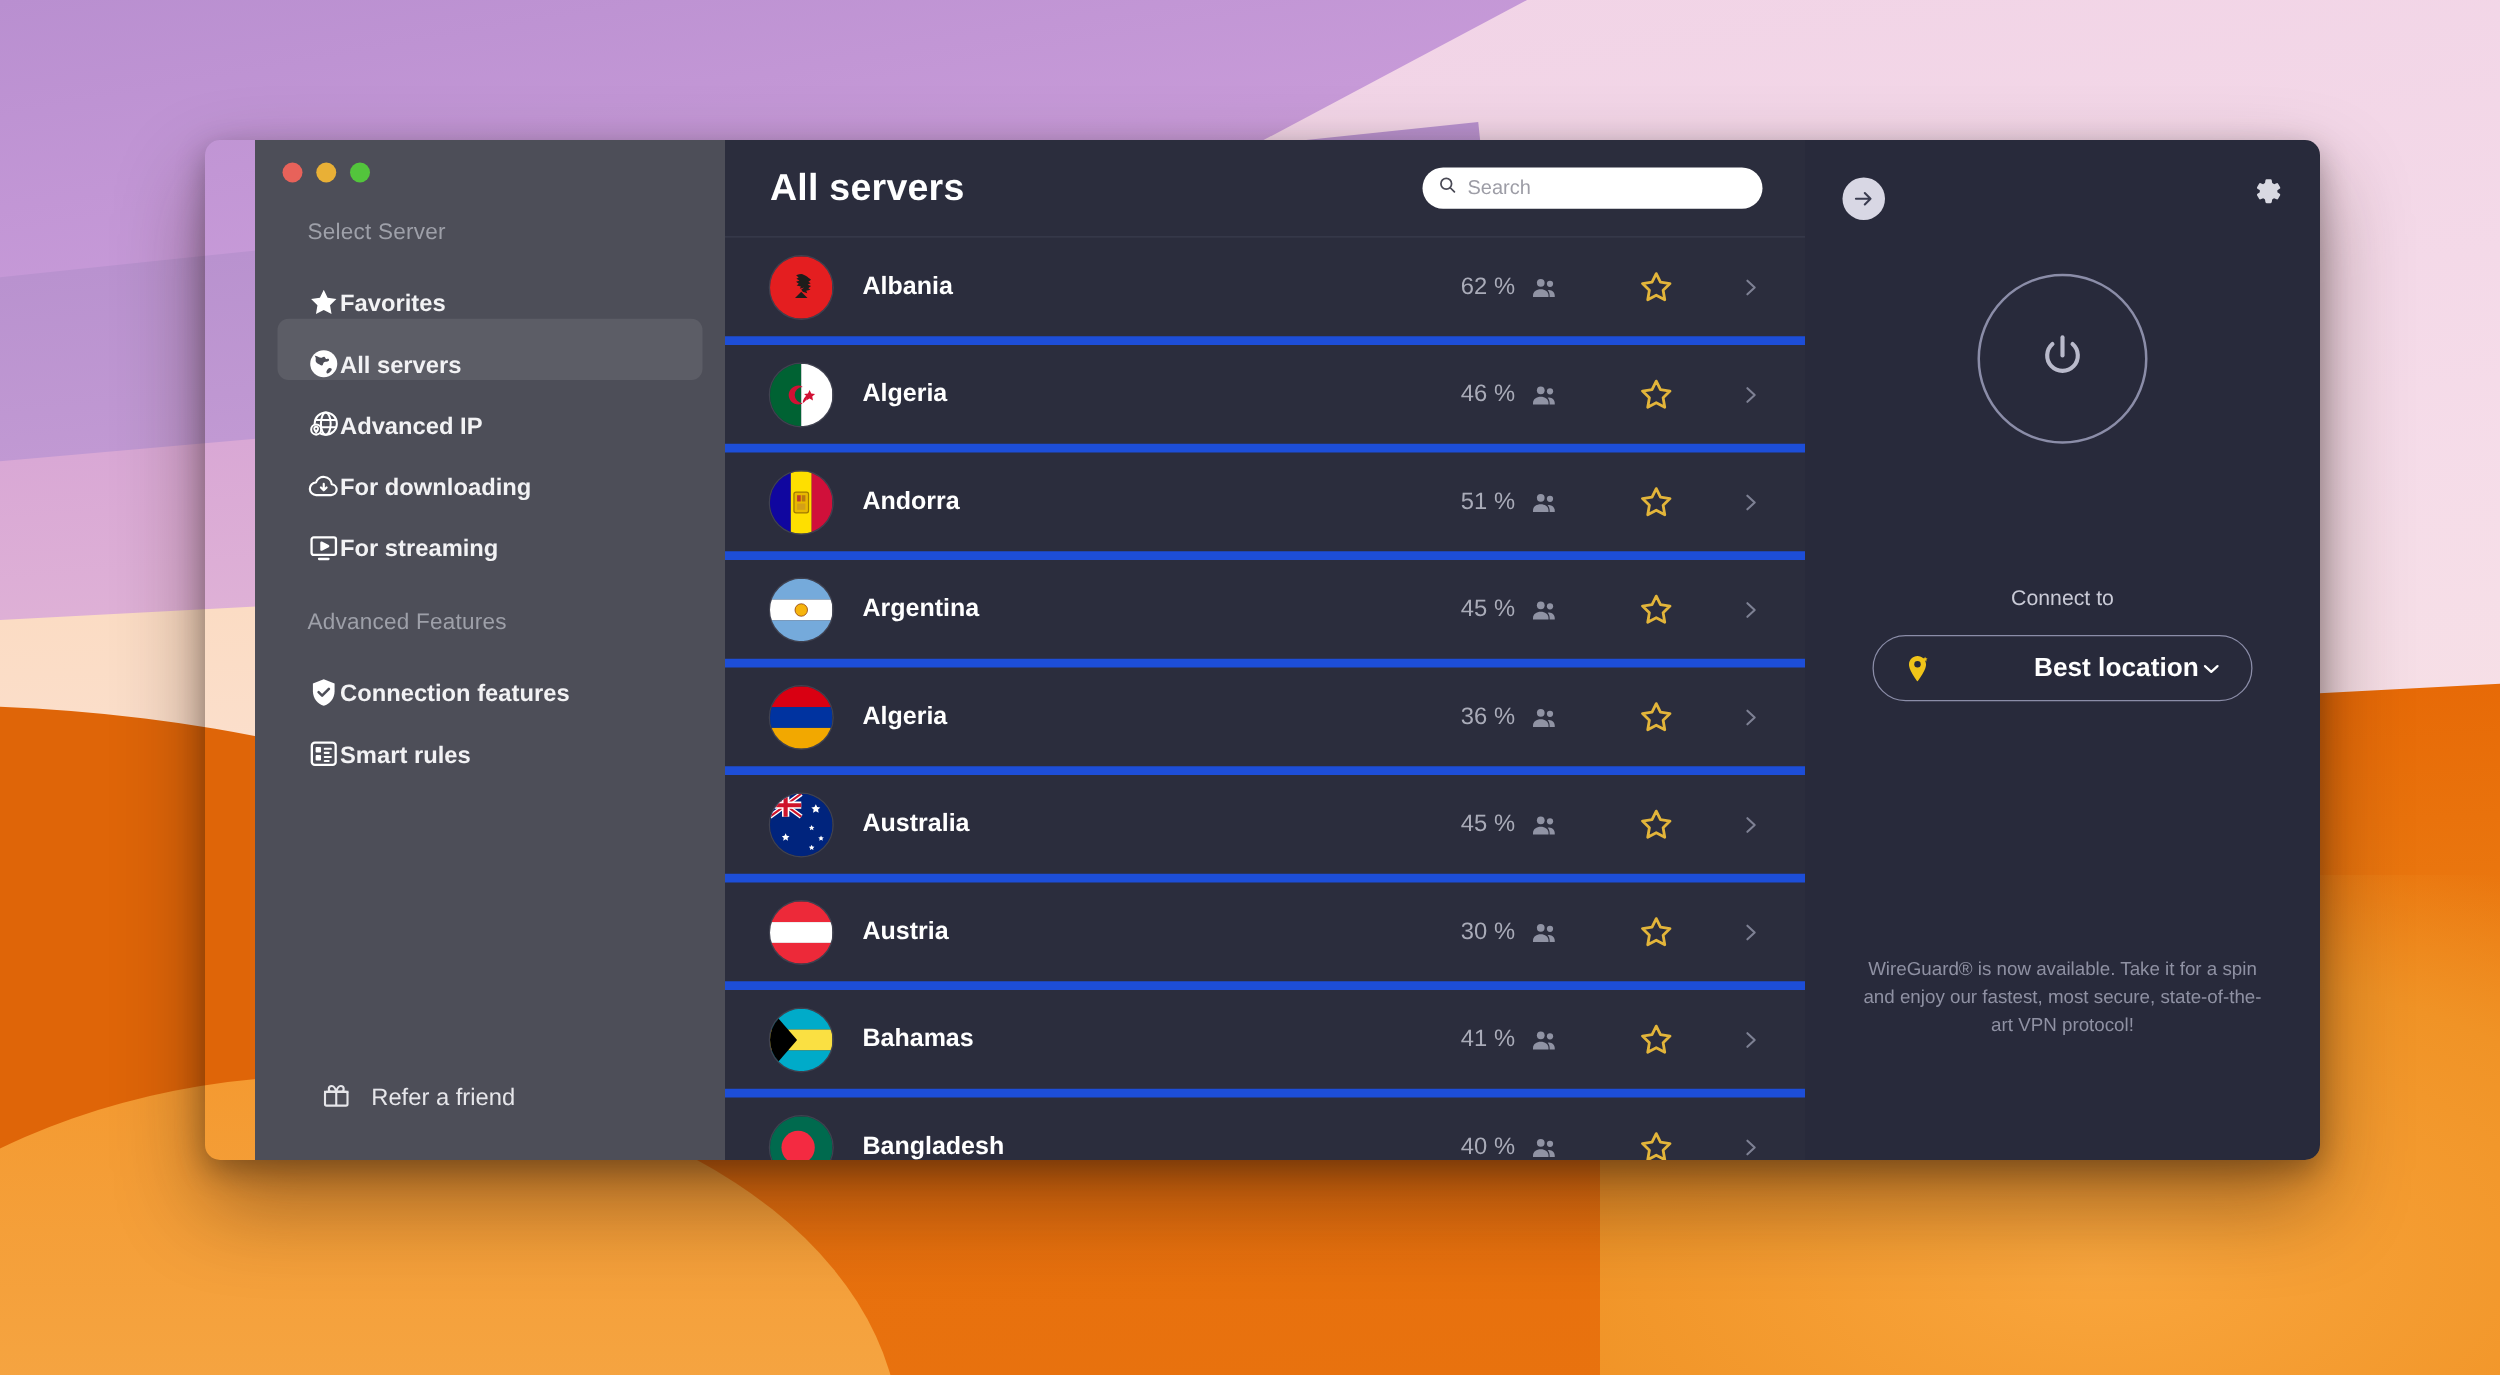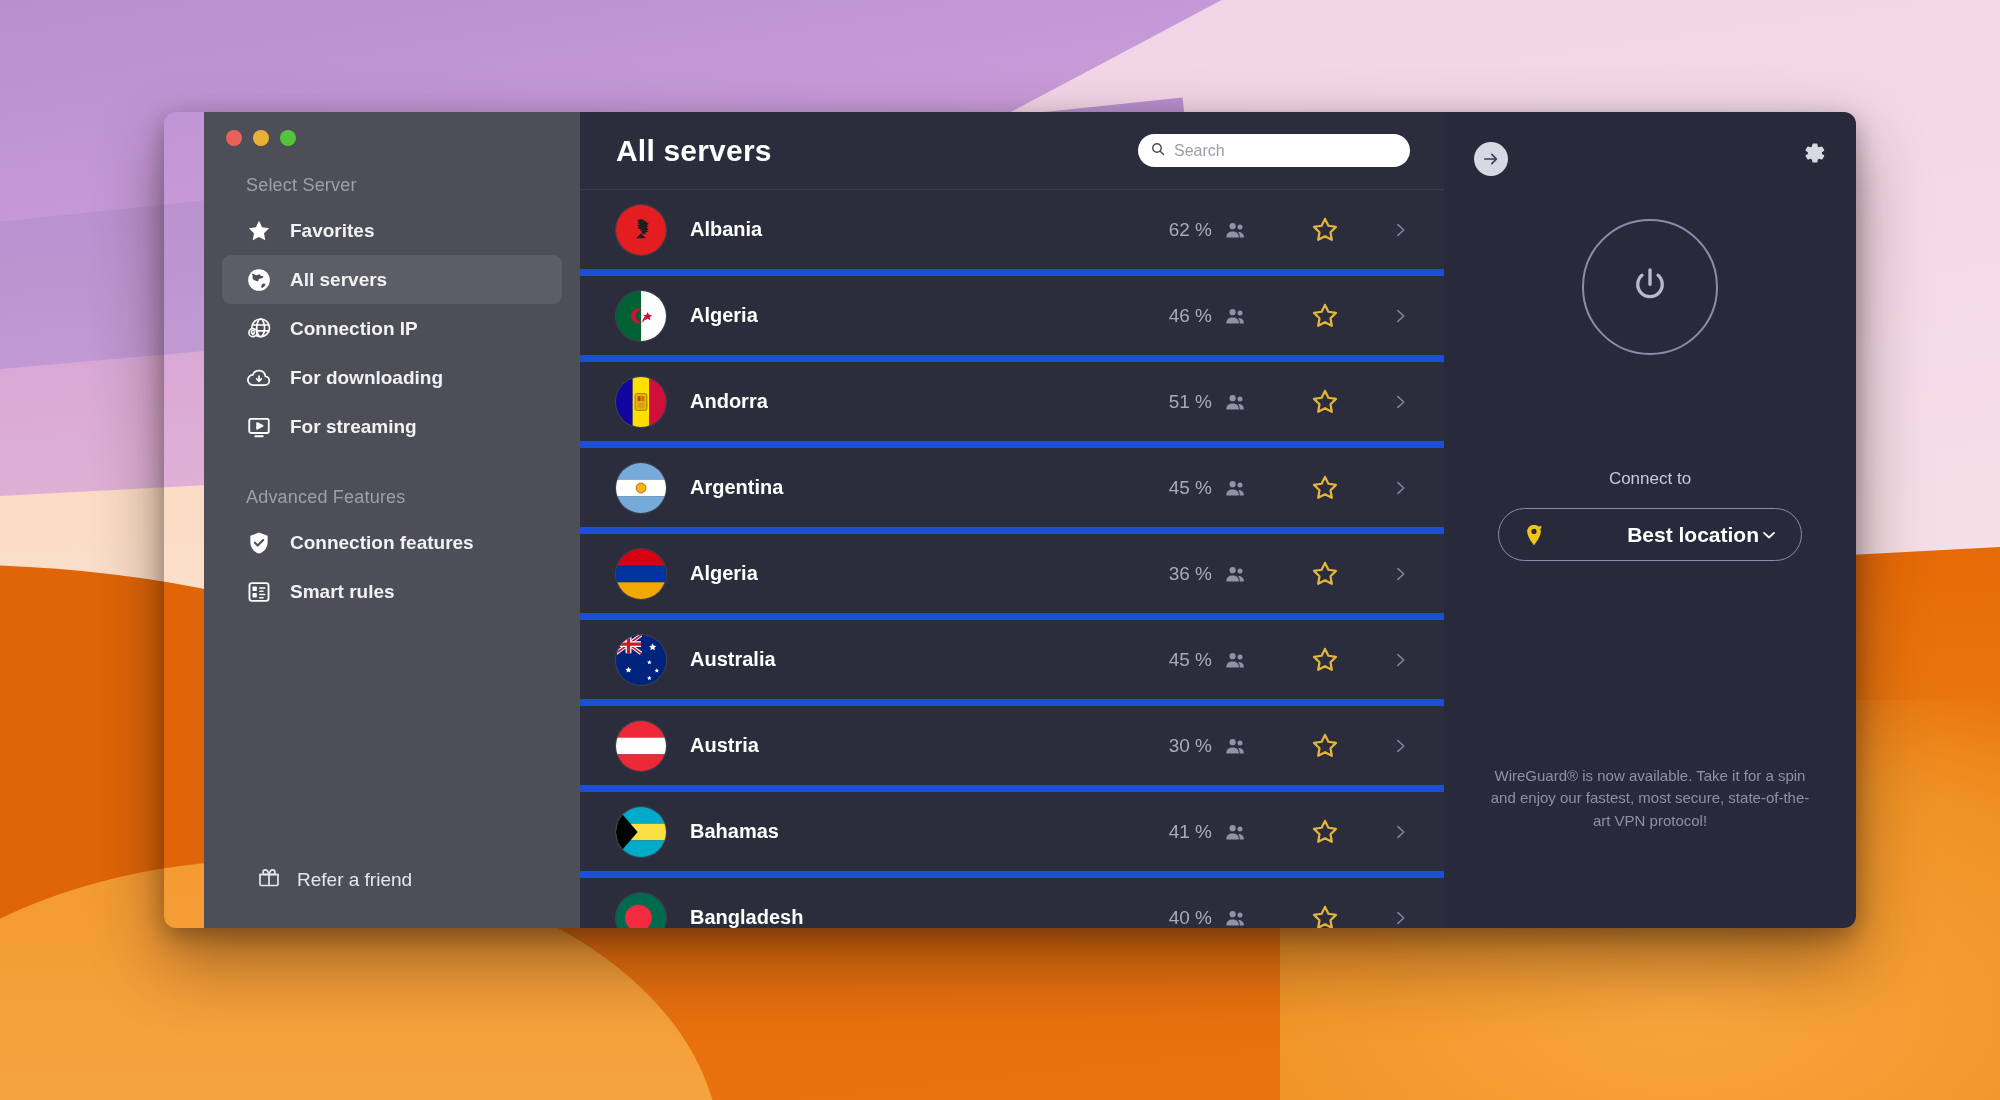--- a/index.html
+++ b/index.html
@@ -78,21 +78,21 @@
   .tl-min   { background: #e9b036; }
   .tl-max   { background: #53c53c; }
 
   .side-section-title {
     color: #9ea0a9; font-size: 18px; letter-spacing: .2px;
     padding: 29px 0 10px 42px;
   }
   .side-section-title.second { padding-top: 36px; }
 
   .side-item {
-    display: flex; align-items: center; gap: 18px;
+    display: flex; align-items: flex-end; 
     height: 49px; margin: 0 18px; padding-left: 24px;
     border-radius: 9px; color: #f2f2f4; font-size: 19px; font-weight: 600;
     cursor: default;
   }
   .side-item.active { background: rgba(255,255,255,.085); }
   .side-icon { width: 26px; height: 26px; flex: 0 0 26px; display: flex; align-items: center; justify-content: center; }
   .side-icon svg { width: 26px; height: 26px; display: block; }
 
   #refer-friend {
     position: absolute; left: 11px; bottom: 0;
@@ -228,21 +228,21 @@
         <span class="side-icon">
           <svg viewBox="0 0 24 24" fill="none" stroke="#ffffff" stroke-width="1.5">
             <circle cx="13.5" cy="11" r="8.2"></circle>
             <ellipse cx="13.5" cy="11" rx="3.6" ry="8.2"></ellipse>
             <path d="M5.6 8.3h15.8M5.6 13.7h15.8"></path>
             <circle cx="6.4" cy="15.4" r="3.7" fill="#4d4e58"></circle>
             <path d="M6.4 12.6c-1.2 0-2.1.9-2.1 2.1 0 1.5 2.1 3.6 2.1 3.6s2.1-2.1 2.1-3.6c0-1.2-.9-2.1-2.1-2.1z" fill="#ffffff" stroke="none"></path>
             <circle cx="6.4" cy="14.7" r=".75" fill="#4d4e58" stroke="none"></circle>
           </svg>
         </span>
-        <span>Connection IP</span>
+        <span>Advanced IP</span>
       </div>
 
       <div class="side-item">
         <span class="side-icon">
           <svg viewBox="0 0 24 24" fill="none" stroke="#ffffff" stroke-width="1.6" stroke-linecap="round" stroke-linejoin="round">
             <path d="M6.5 18.5h11a4 4 0 0 0 .4-7.98 6 6 0 0 0-11.66-1.3A3.6 3.6 0 0 0 6.5 18.5z"></path>
             <path d="M12 10.3v4.6M9.9 12.9l2.1 2.1 2.1-2.1"></path>
           </svg>
         </span>
         <span>For downloading</span>

